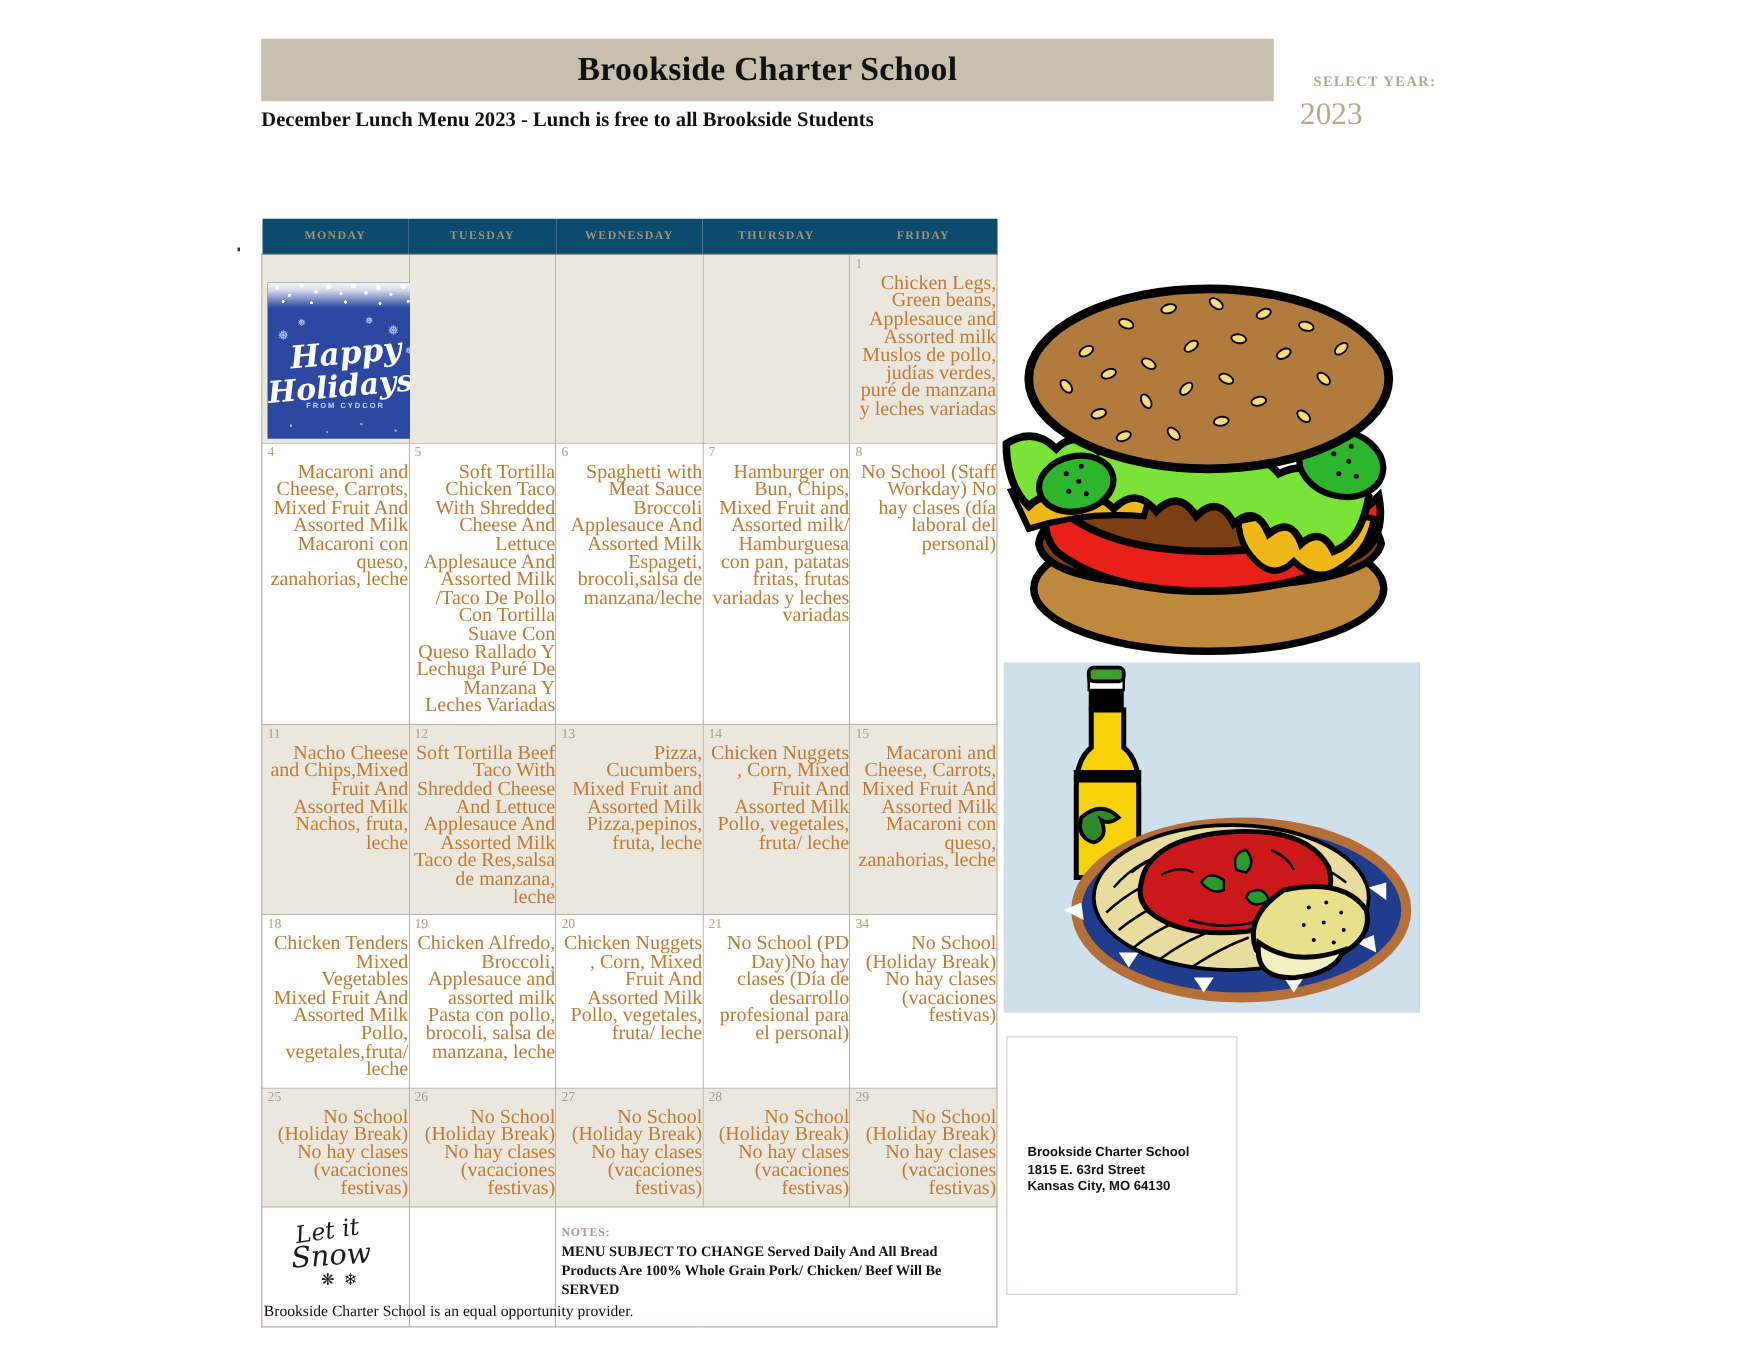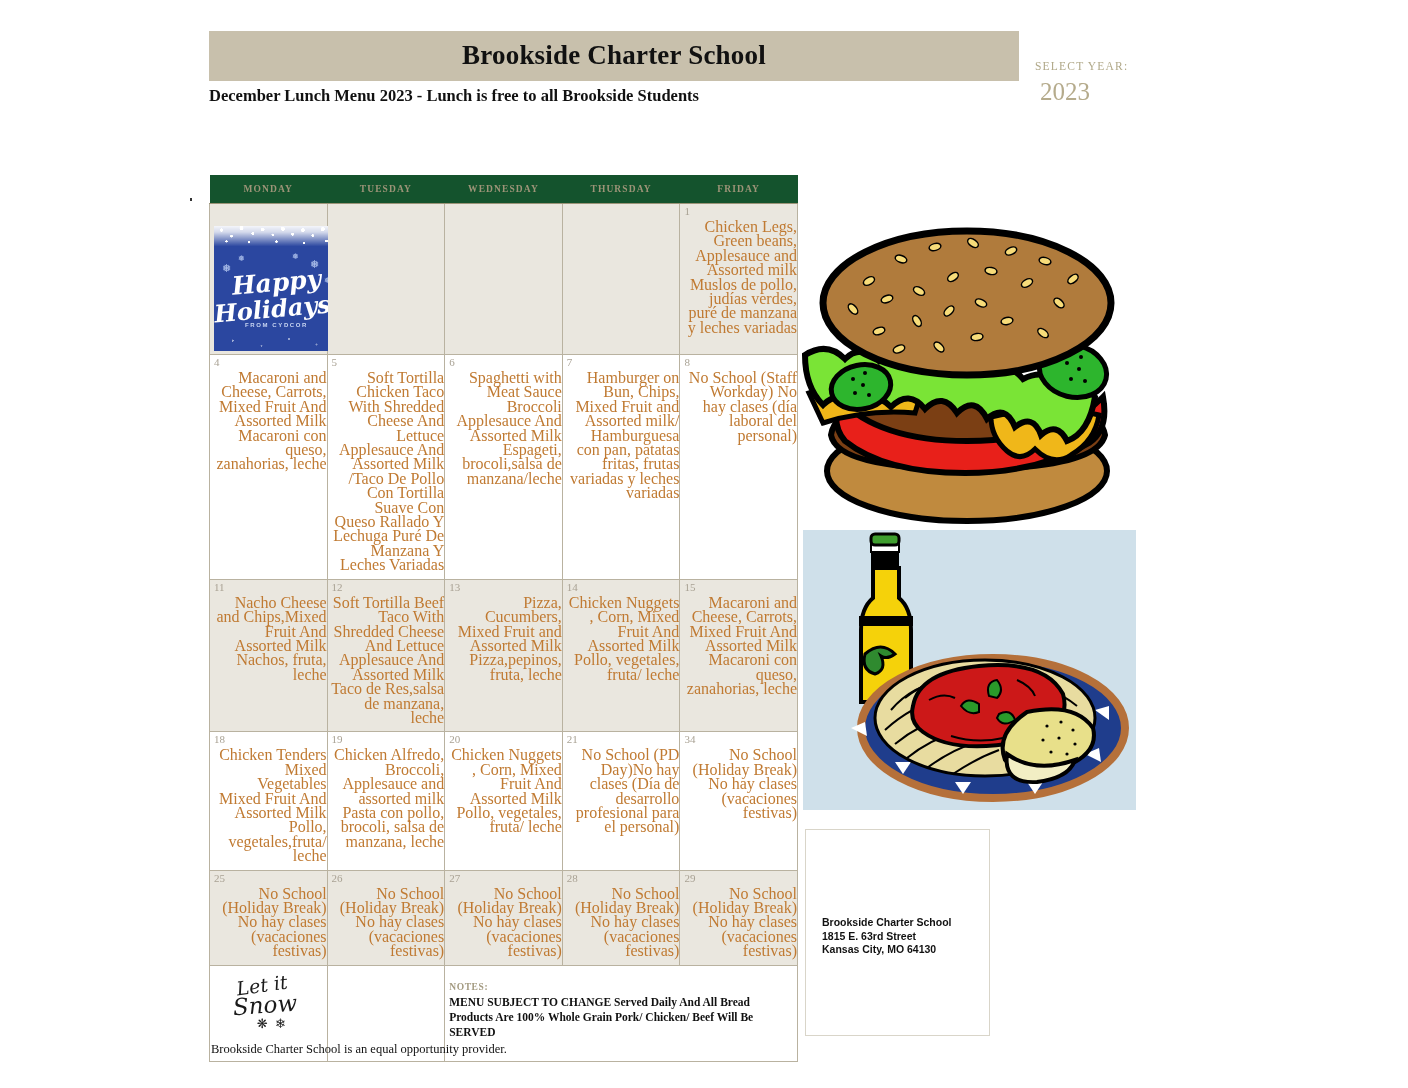--- a/index.html
+++ b/index.html
@@ -24,42 +24,42 @@
     letter-spacing:.2px;
   }
   #menu-subtitle{
     position:absolute;left:209px;top:86px;width:810px;
     font-size:16.5px;color:#111;font-weight:600;
     font-family:"Liberation Serif", serif;
   }
   #select-year-label{
     position:absolute;left:1035px;top:60px;width:130px;
     font-size:11.5px;letter-spacing:1.2px;color:#b0a888;
-    font-family:"Liberation Serif", serif;font-weight:normal;
+    font-family:"Liberation Serif", serif;font-weight:bold;text-align:center;
   }
   #select-year-value{
     position:absolute;left:1040px;top:78px;width:120px;
     font-size:25px;color:#b5ab8c;
     font-family:"Liberation Serif", serif;
   }
 
   
   #calendar{
     position:absolute;left:209px;top:175px;
     width:589px;
     border-collapse:collapse;
     table-layout:fixed;
   }
   #calendar col{width:20%;}
   #calendar th{
     height:26px;
     font-size:9.5px;letter-spacing:1.1px;font-weight:bold;
     color:#9c9madf;color:#9e9madf;color:#9d9478;
     text-align:center;vertical-align:middle;
-    background:#14532d;
+    background:#0c4a6e;
     border-bottom:1px solid #9c9478;
     font-family:"Liberation Serif", serif;
   }
   #calendar td{
     border:1px solid #b9b2a0;
     vertical-align:top;
     padding:0;
     position:relative;
   }
   .row-tint td{background:#eae7df;}

